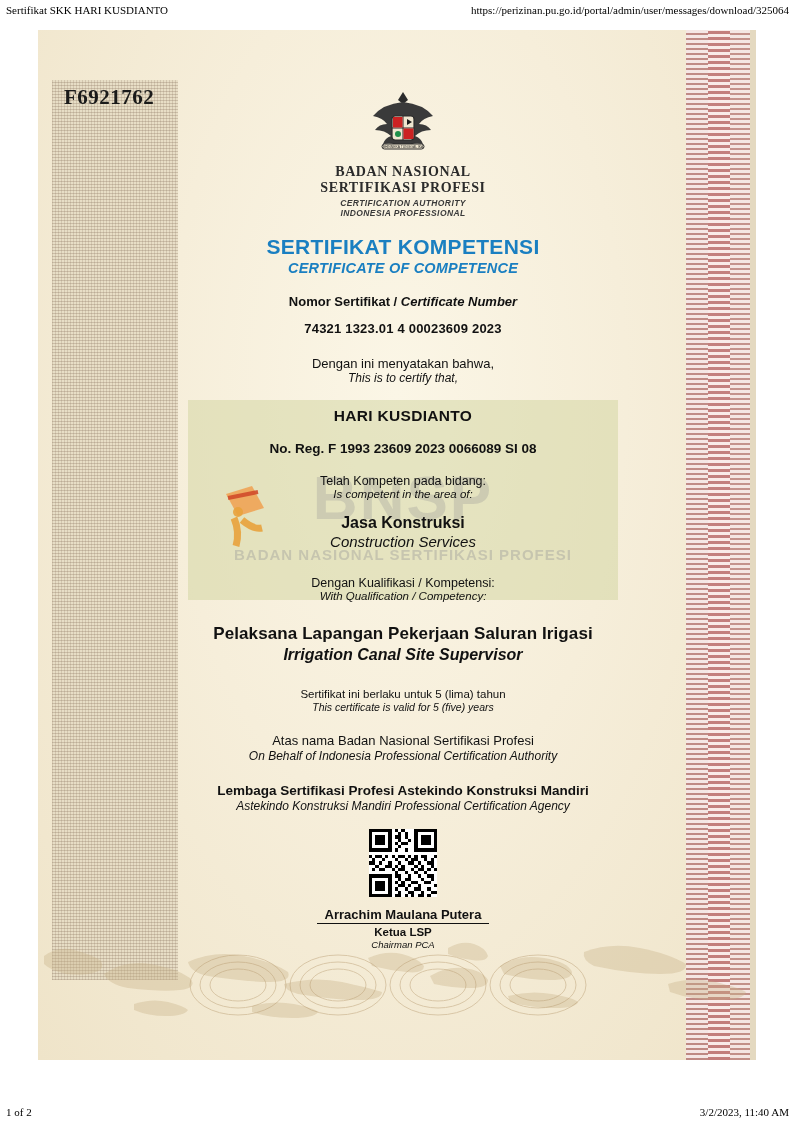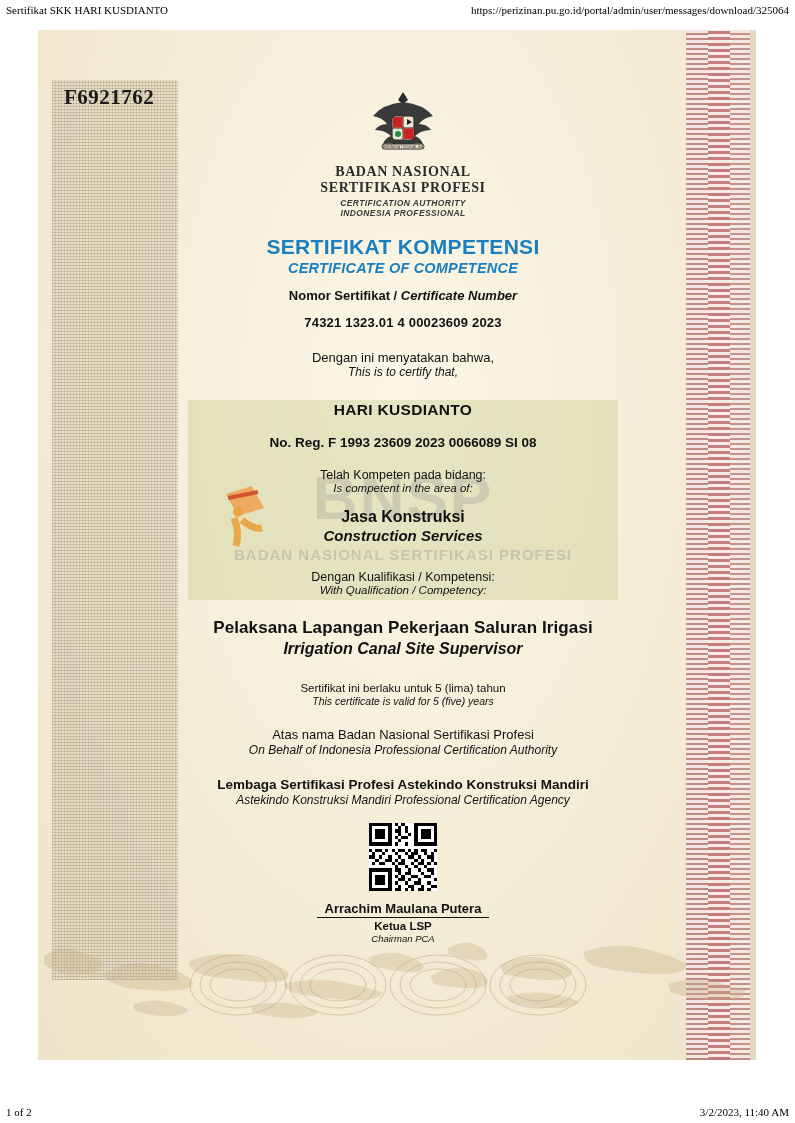--- a/index.html
+++ b/index.html
@@ -169,21 +169,21 @@
     font-style: italic;
     color: #1a7fc1;
     letter-spacing: 0.2px;
     margin-top: 1px;
   }
 
   .numlabel {
     font-family: "Liberation Sans", sans-serif;
     font-size: 13px;
     font-weight: bold;
-    margin-top: 12px;
+    margin-top: 18px;
   }
   .numlabel i { font-weight: bold; }
   .numvalue {
     font-family: "Liberation Sans", sans-serif;
     font-size: 13px;
     font-weight: bold;
     margin-top: 12px;
     letter-spacing: 0.2px;
   }
 
@@ -229,21 +229,21 @@
   }
   .sector-id {
     font-family: "Liberation Sans", sans-serif;
     font-size: 16px;
     font-weight: bold;
     margin-top: 14px;
   }
   .sector-en {
     font-family: "Liberation Sans", sans-serif;
     font-size: 15px;
-    font-weight: bold;
+    font-weight: normal;
     font-style: italic;
     margin-top: 1px;
   }
 
   .qual-label-id {
     font-family: "Liberation Sans", sans-serif;
     font-size: 12.5px;
     margin-top: 20px;
   }
   .qual-label-en {

